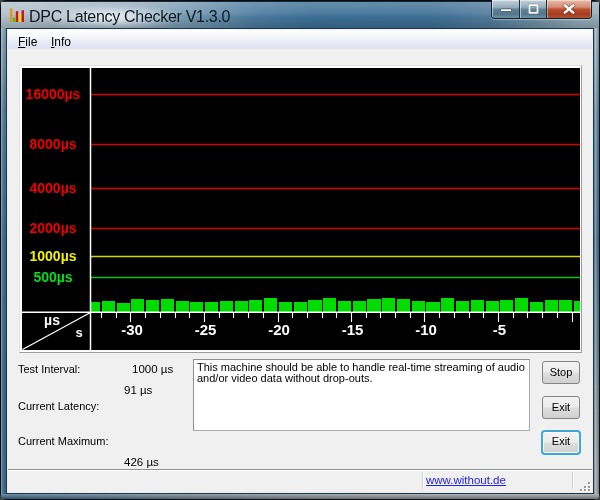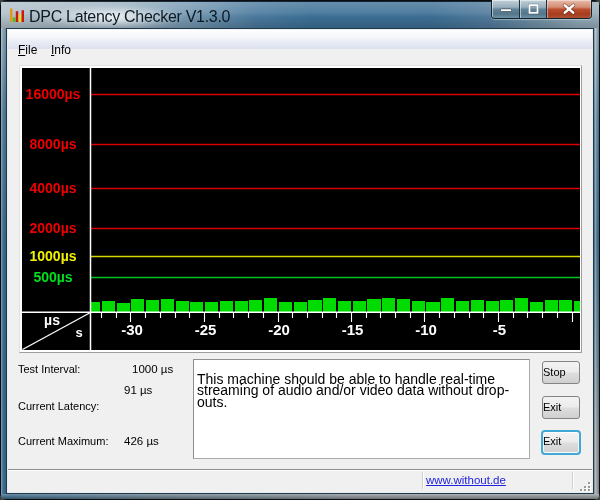--- a/index.html
+++ b/index.html
@@ -18,26 +18,26 @@
 .cb.mn { width:28px; } .cb.mx { width:27px; } .cb.cl { width:44px; }
 .frame-l, .frame-r { position:absolute; top:28px; width:5px; height:471px; }
 .frame-l { left:1px; background:linear-gradient(to right, rgba(255,255,255,.35) 0px, rgba(255,255,255,0) 2px, rgba(0,0,0,.06) 60%, rgba(0,0,0,.16) 100%), linear-gradient(180deg,#8aa7b8 0%,#557f9c 18%,#3f6f90 45%,#3c6d8e 75%,#3f7092 100%); }
 .frame-r { left:594px; background:linear-gradient(to right, rgba(0,0,0,.18) 0%, rgba(255,255,255,.30) 30%, rgba(255,255,255,.05) 55%, rgba(0,0,0,.20) 100%), linear-gradient(180deg,#97adbb 0%,#5c859f 20%,#44718f 45%,#6b8694 70%,#8f979c 88%,#999ea2 100%); }
 .frame-b { position:absolute; left:1px; top:494px; width:598px; height:5px;
   background:linear-gradient(180deg, rgba(255,255,255,.22), rgba(0,0,0,.28)), linear-gradient(to right,#3f7092 0%,#6f8593 28%,#949aa0 60%,#9aa0a4 100%); }
 .darkrect { position:absolute; left:6px; top:28px; width:588px; height:466px; border:1px solid #22394a; }
 .whiterect { position:absolute; left:7px; top:29px; width:586px; height:464px; border:1px solid rgba(255,255,255,.85); }
 .client { position:absolute; left:8px; top:30px; width:584px; height:462px; background:#f0f0f0; }
 .menubar { position:absolute; left:8px; top:30px; width:584px; height:19px; background:linear-gradient(180deg,#fefefe 0%,#f6f7fa 35%,#e6e9f4 70%,#dce1f0 100%); }
-.mi { position:absolute; top:35px; font-size:12px; color:#000;margin-top:8px; }
+.mi { position:absolute; top:35px; font-size:12px; color:#000; }
 .mi u { text-decoration:underline; }
 .chartpanel { position:absolute; left:19px; top:65px; width:563px; height:288px; background:#fff; border:1px solid #9d9d9d; border-top-color:#e2e2e2; border-left-color:#e2e2e2; }
 .lbl { position:absolute; font-size:11.5px; color:#000; }
-.textbox { position:absolute; left:193px; top:359px; width:337px; height:100px; background:#fff; border:1px solid #aaa; border-top-color:#8f8f8f; border-left-color:#8f8f8f; font-size:14px; line-height:11.3px; color:#000; padding:14px 3px; }
-.btn { position:absolute; left:542px; width:38px; height:23px; border:1px solid #848484; border-radius:3px; background:linear-gradient(180deg,#f3f3f3 0%,#ececec 48%,#dedede 52%,#d0d0d0 100%); font-size:11px; color:#000; text-align:left; line-height:21px; }
+.textbox { position:absolute; left:193px; top:359px; width:337px; height:72px; background:#fff; border:1px solid #aaa; border-top-color:#8f8f8f; border-left-color:#8f8f8f; font-size:11px; line-height:11.3px; color:#000; padding:2px 3px; }
+.btn { position:absolute; left:542px; width:38px; height:23px; border:1px solid #848484; border-radius:3px; background:linear-gradient(180deg,#f3f3f3 0%,#ececec 48%,#dedede 52%,#d0d0d0 100%); font-size:11px; color:#000; text-align:center; line-height:21px; }
 .btn.exit { left:541px !important; width:40px; height:25px; border:2px solid #3fa9d6; border-radius:4px; box-shadow:inset 0 0 0 1px rgba(255,255,255,.9); line-height:19px; }
 .statusbar { position:absolute; left:8px; top:469px; width:584px; height:23px; background:#f0f0f0; border-top:1px solid #909090; box-shadow:inset 0 1px 0 #fdfdfd; }
 .sbsep { position:absolute; top:472px; width:1px; height:17px; background:#cfcfcf; box-shadow:1px 0 0 #fff; }
 .grip { position:absolute; }
 .grip i { position:absolute; width:2px; height:2px; background:#9a9a9a; box-shadow:1px 1px 0 #fff; }
 </style></head><body>
 <div class="win"></div>
 <div class="clip" style="position:absolute;inset:0;border-radius:6px 6px 7px 7px;overflow:hidden">
 <div class="titlebar"></div>
 <div class="tglow"></div>
@@ -164,21 +164,21 @@
       <text x="31" y="193" fill="#f2f200" text-anchor="middle" font-size="14" font-weight="bold">1000µs</text>
       <text x="31" y="214" fill="#00e020" text-anchor="middle" font-size="14" font-weight="bold">500µs</text>
 <text x="30" y="257" fill="#fff" text-anchor="middle" font-size="14" font-weight="bold">µs</text>
 <text x="57" y="269" fill="#fff" text-anchor="middle" font-size="13" font-weight="bold">s</text>
 </svg>
 <div class="lbl" style="left:18px;top:363px;font-size:11px">Test Interval:</div>
 <div class="lbl" style="left:132px;top:363px">1000 µs</div>
 <div class="lbl" style="left:18px;top:400px;font-size:11px">Current Latency:</div>
 <div class="lbl" style="left:124px;top:384px">91 µs</div>
 <div class="lbl" style="left:18px;top:435px;font-size:11px">Current Maximum:</div>
-<div class="lbl" style="left:124px;top:435px">426 µs</div>
+<div class="lbl" style="left:124px;top:456px">426 µs</div>
 <div class="textbox">This machine should be able to handle real-time streaming of audio and/or video data without drop-outs.</div>
 <div class="btn" style="top:361px">Stop</div>
 <div class="btn" style="top:396px">Exit</div>
 <div class="btn exit" style="top:430px">Exit</div>
 <div class="statusbar"></div>
 <div class="sbsep" style="left:422px"></div>
 <div class="sbsep" style="left:572px"></div>
 <div class="lbl" style="left:426px;top:474px;color:#2222dd;text-decoration:underline">www.without.de</div>
 <div class="grip">
  <i style="left:588px;top:482px"></i>

